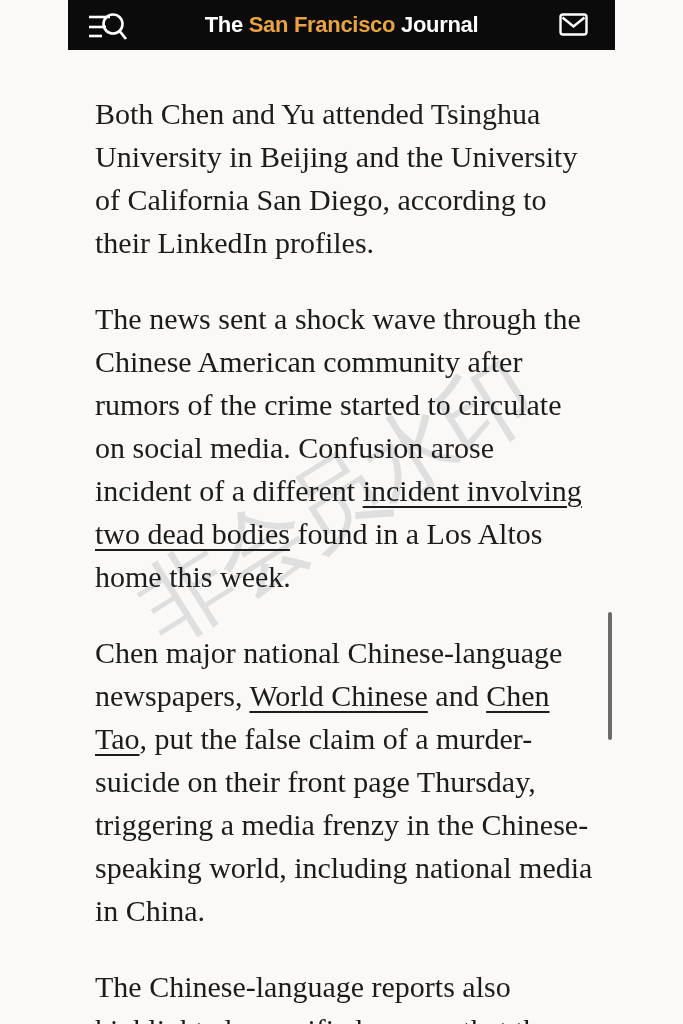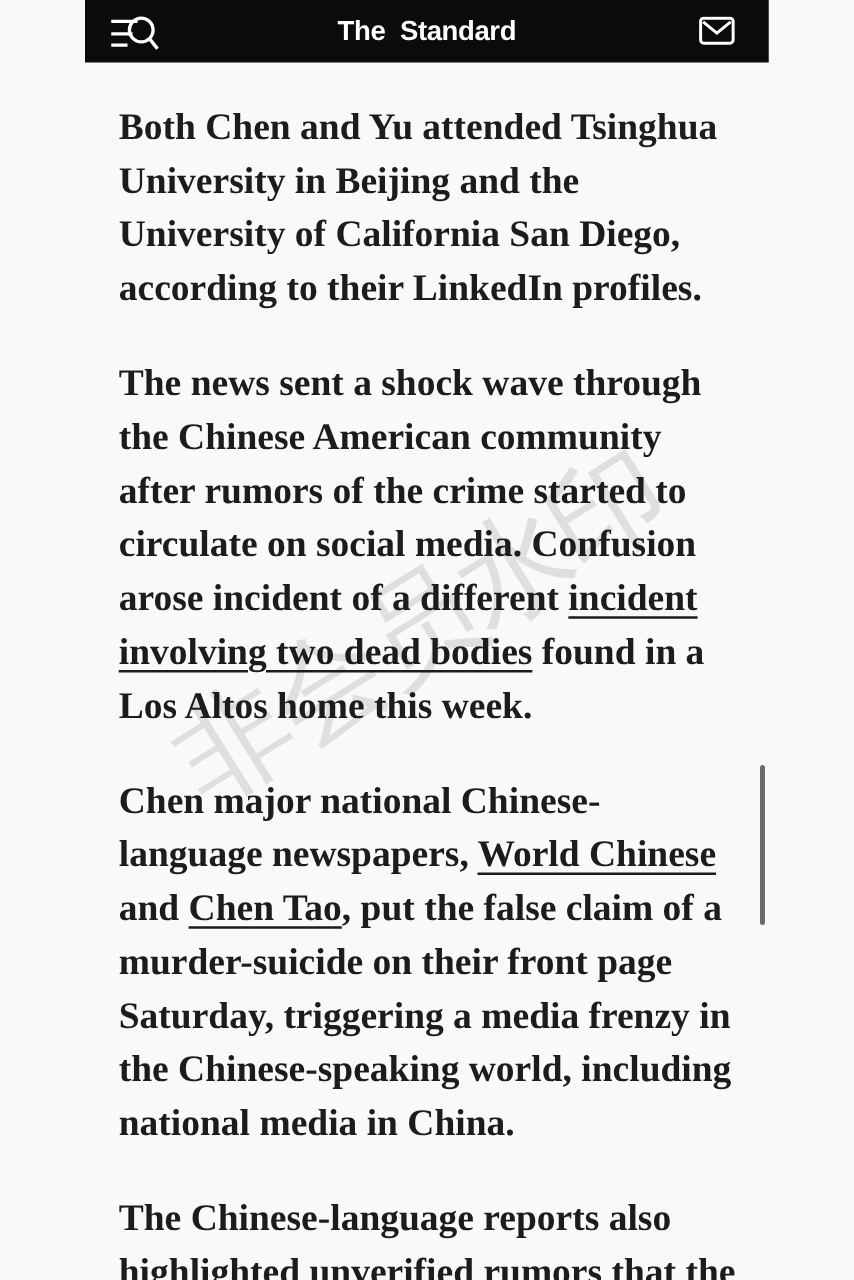--- a/index.html
+++ b/index.html
@@ -66,21 +66,21 @@
   
   .article {
     position: absolute;
     left: 95px; top: 80px;
     width: 500px;
     z-index: 1;
     font-size: 30px;
     line-height: 43px;
     color: var(--text-color, #1C1C1C);
   }
-  .article p { margin: 0 0 33px 0; font-weight: bold; }
+  .article p { margin: 12px 0 33px 0; }
   .article a {
     color: inherit;
     text-decoration: underline;
     text-decoration-thickness: 1.5px;
     text-underline-offset: 5px;
     cursor: pointer;
   }
 
   
   .scroll-thumb {
@@ -104,34 +104,34 @@
       <svg width="42" height="34" viewBox="0 0 42 34" fill="none">
         <line x1="3" y1="8" x2="24" y2="8" stroke="#FFFFFF" stroke-width="2.6"></line>
         <line x1="3" y1="18" x2="20" y2="18" stroke="#FFFFFF" stroke-width="2.6"></line>
         <line x1="3" y1="27" x2="16" y2="27" stroke="#FFFFFF" stroke-width="2.6"></line>
         <circle cx="27" cy="15" r="9.5" stroke="#FFFFFF" stroke-width="2.6" fill="none"></circle>
         <line x1="34" y1="22.5" x2="40" y2="30" stroke="#FFFFFF" stroke-width="2.8"></line>
       </svg>
     </span>
   </button>
 
-  <h1 class="page-title"><span>The </span><span> Standard</span></h1>
+  <h1 class="page-title"><span>The </span><span class="hl">San Francisco</span><span> Journal</span></h1>
 
   <button class="icon-btn mail-btn">
     <span>
       <svg width="29" height="23" viewBox="0 0 29 23" fill="none">
         <rect x="1.5" y="1.5" width="26" height="20" rx="2.5" stroke="#FFFFFF" stroke-width="2.4" fill="none"></rect>
         <polyline points="3.5,4.5 14.5,13.5 25.5,4.5" stroke="#FFFFFF" stroke-width="2.4" fill="none"></polyline>
       </svg>
     </span>
   </button>
 </div>
 
 <div class="watermark">非会员水印</div>
 
 <div class="article" id="article-body">
     <p><span>Both Chen and Yu attended Tsinghua University in Beijing and the University of California San Diego, according to their LinkedIn profiles.</span></p>
     <p><span>The news sent a shock wave through the Chinese American community after rumors of the crime started to circulate on social media. Confusion arose incident of a different </span><a>incident involving two dead bodies</a><span> found in a Los Altos home this week.</span></p>
-    <p><span>Chen major national Chinese-language newspapers, </span><a>World Chinese</a><span> and </span><a>Chen Tao</a><span>, put the false claim of a murder-suicide on their front page Saturday, triggering a media frenzy in the Chinese-speaking world, including national media in China.</span></p>
+    <p><span>Chen major national Chinese-language newspapers, </span><a>World Chinese</a><span> and </span><a>Chen Tao</a><span>, put the false claim of a murder-suicide on their front page Thursday, triggering a media frenzy in the Chinese-speaking world, including national media in China.</span></p>
     <p><span>The Chinese-language reports also highlighted unverified rumors that the crime was in </span></p>
   </div>
 
 <div class="scroll-thumb"></div>
 
 </body></html>

